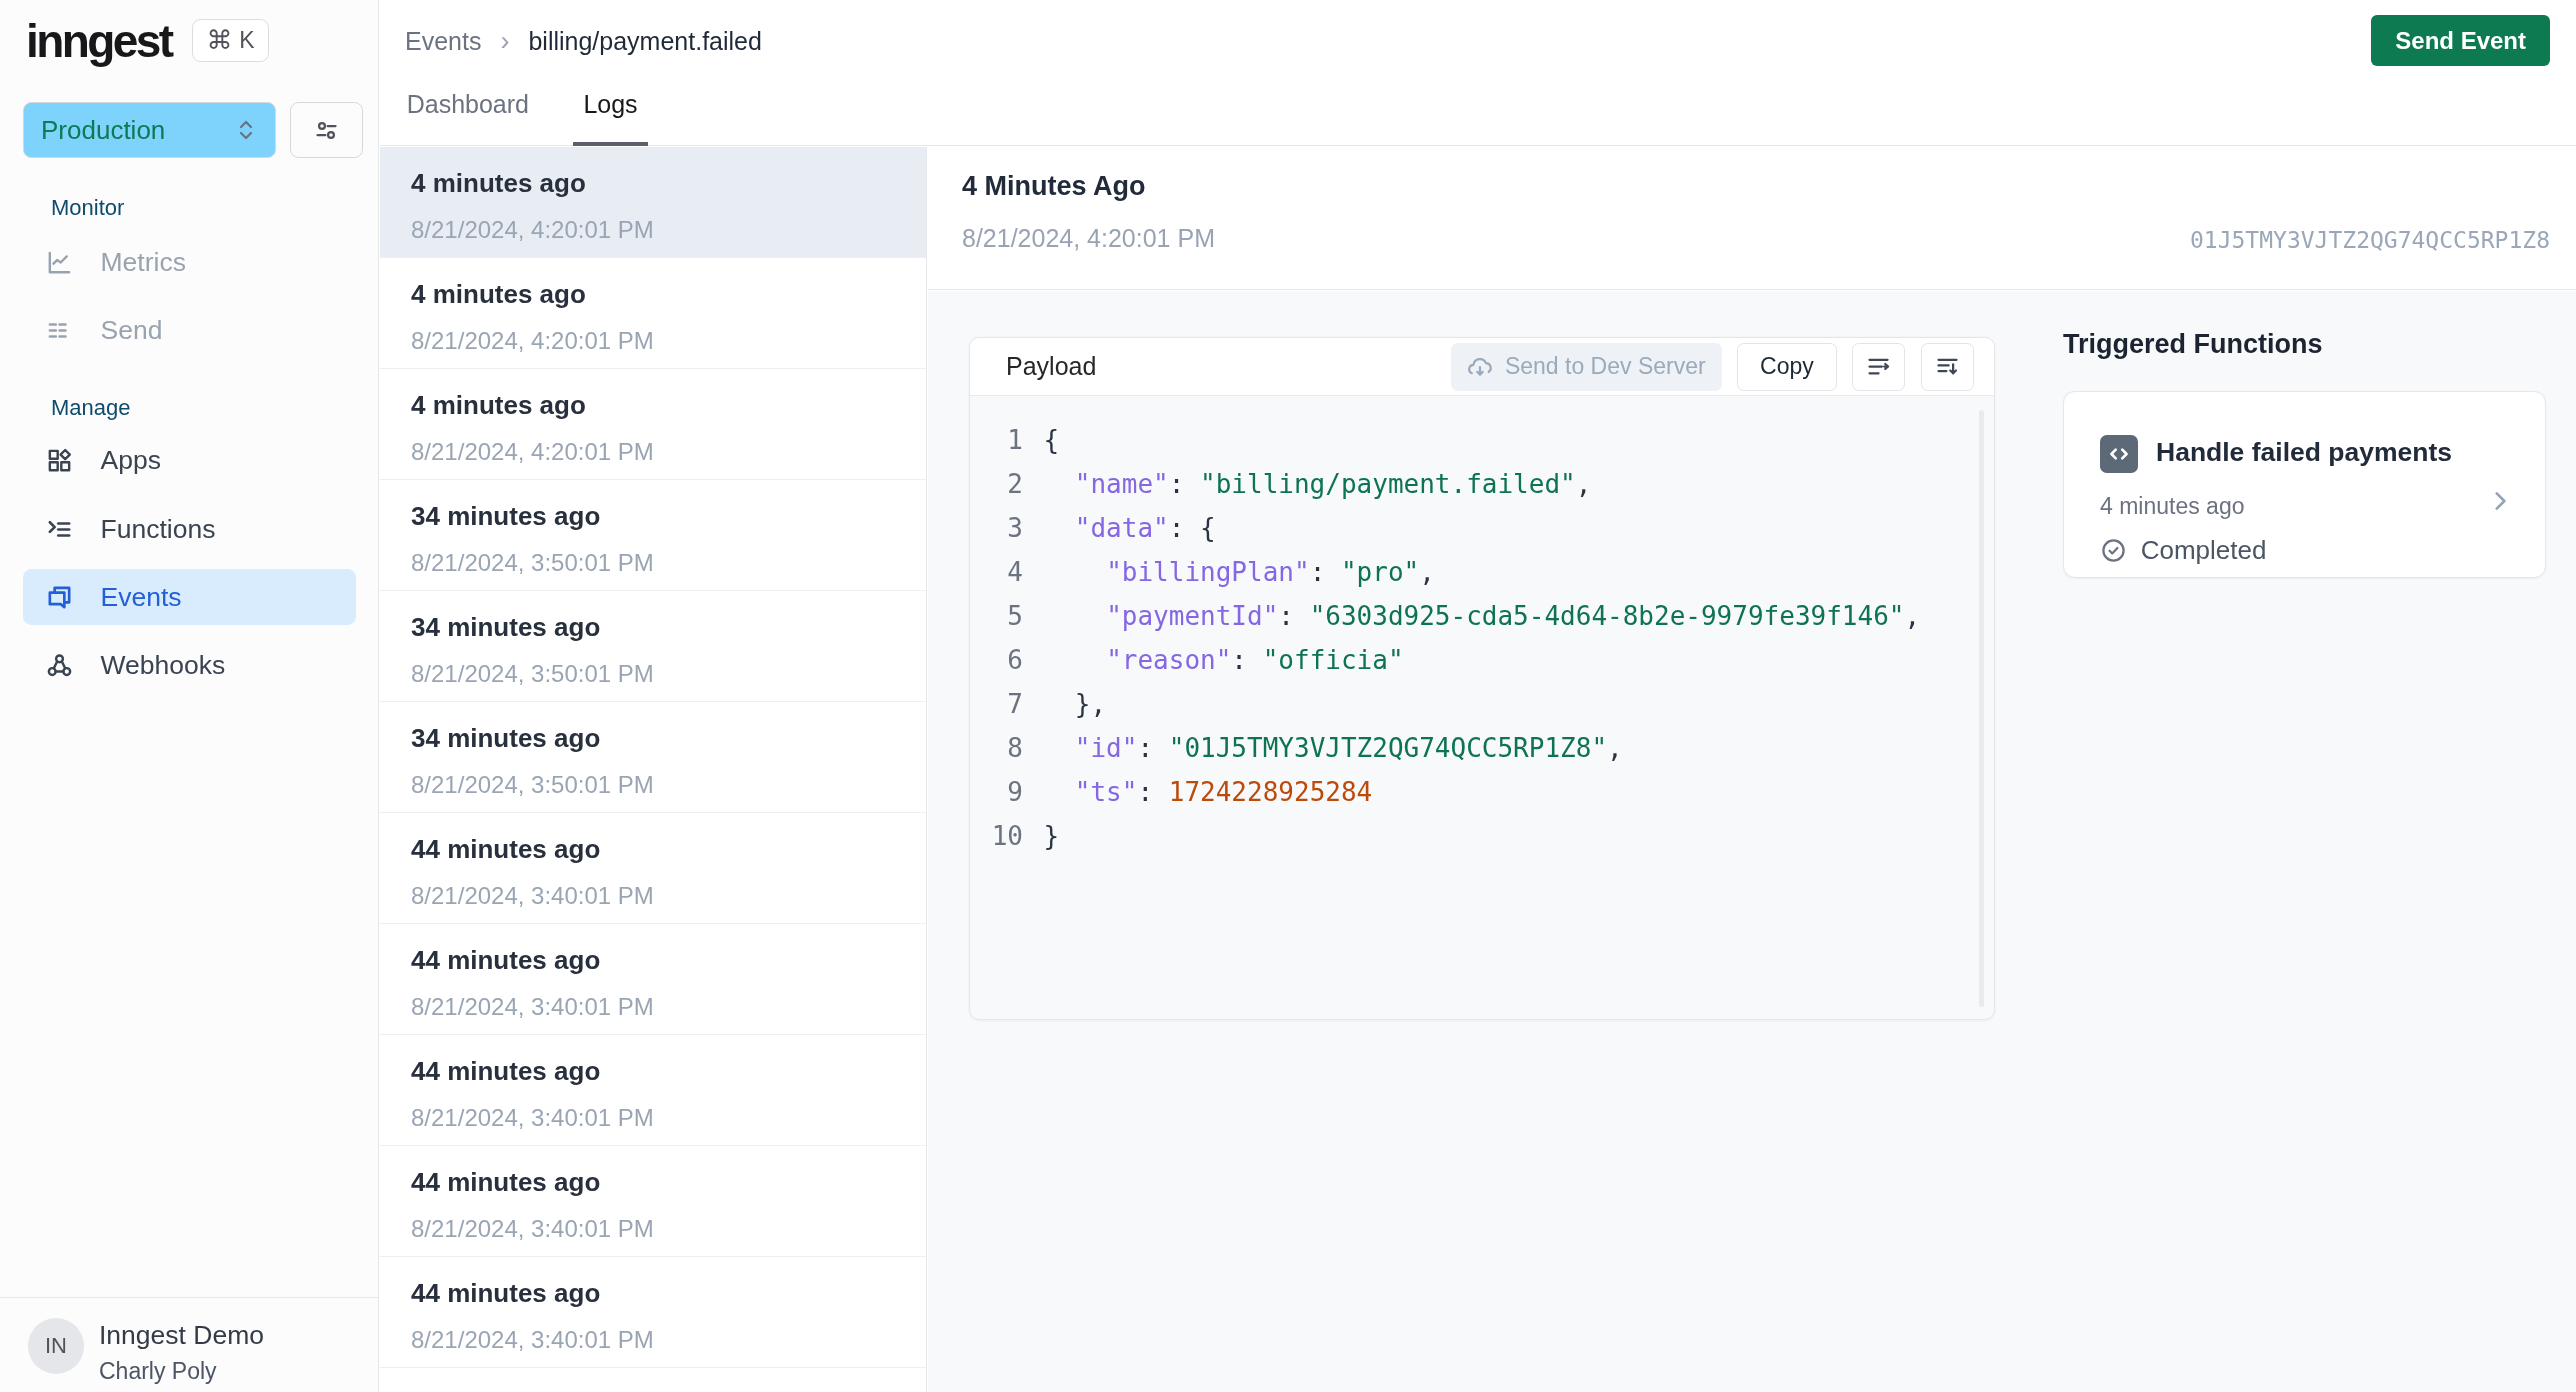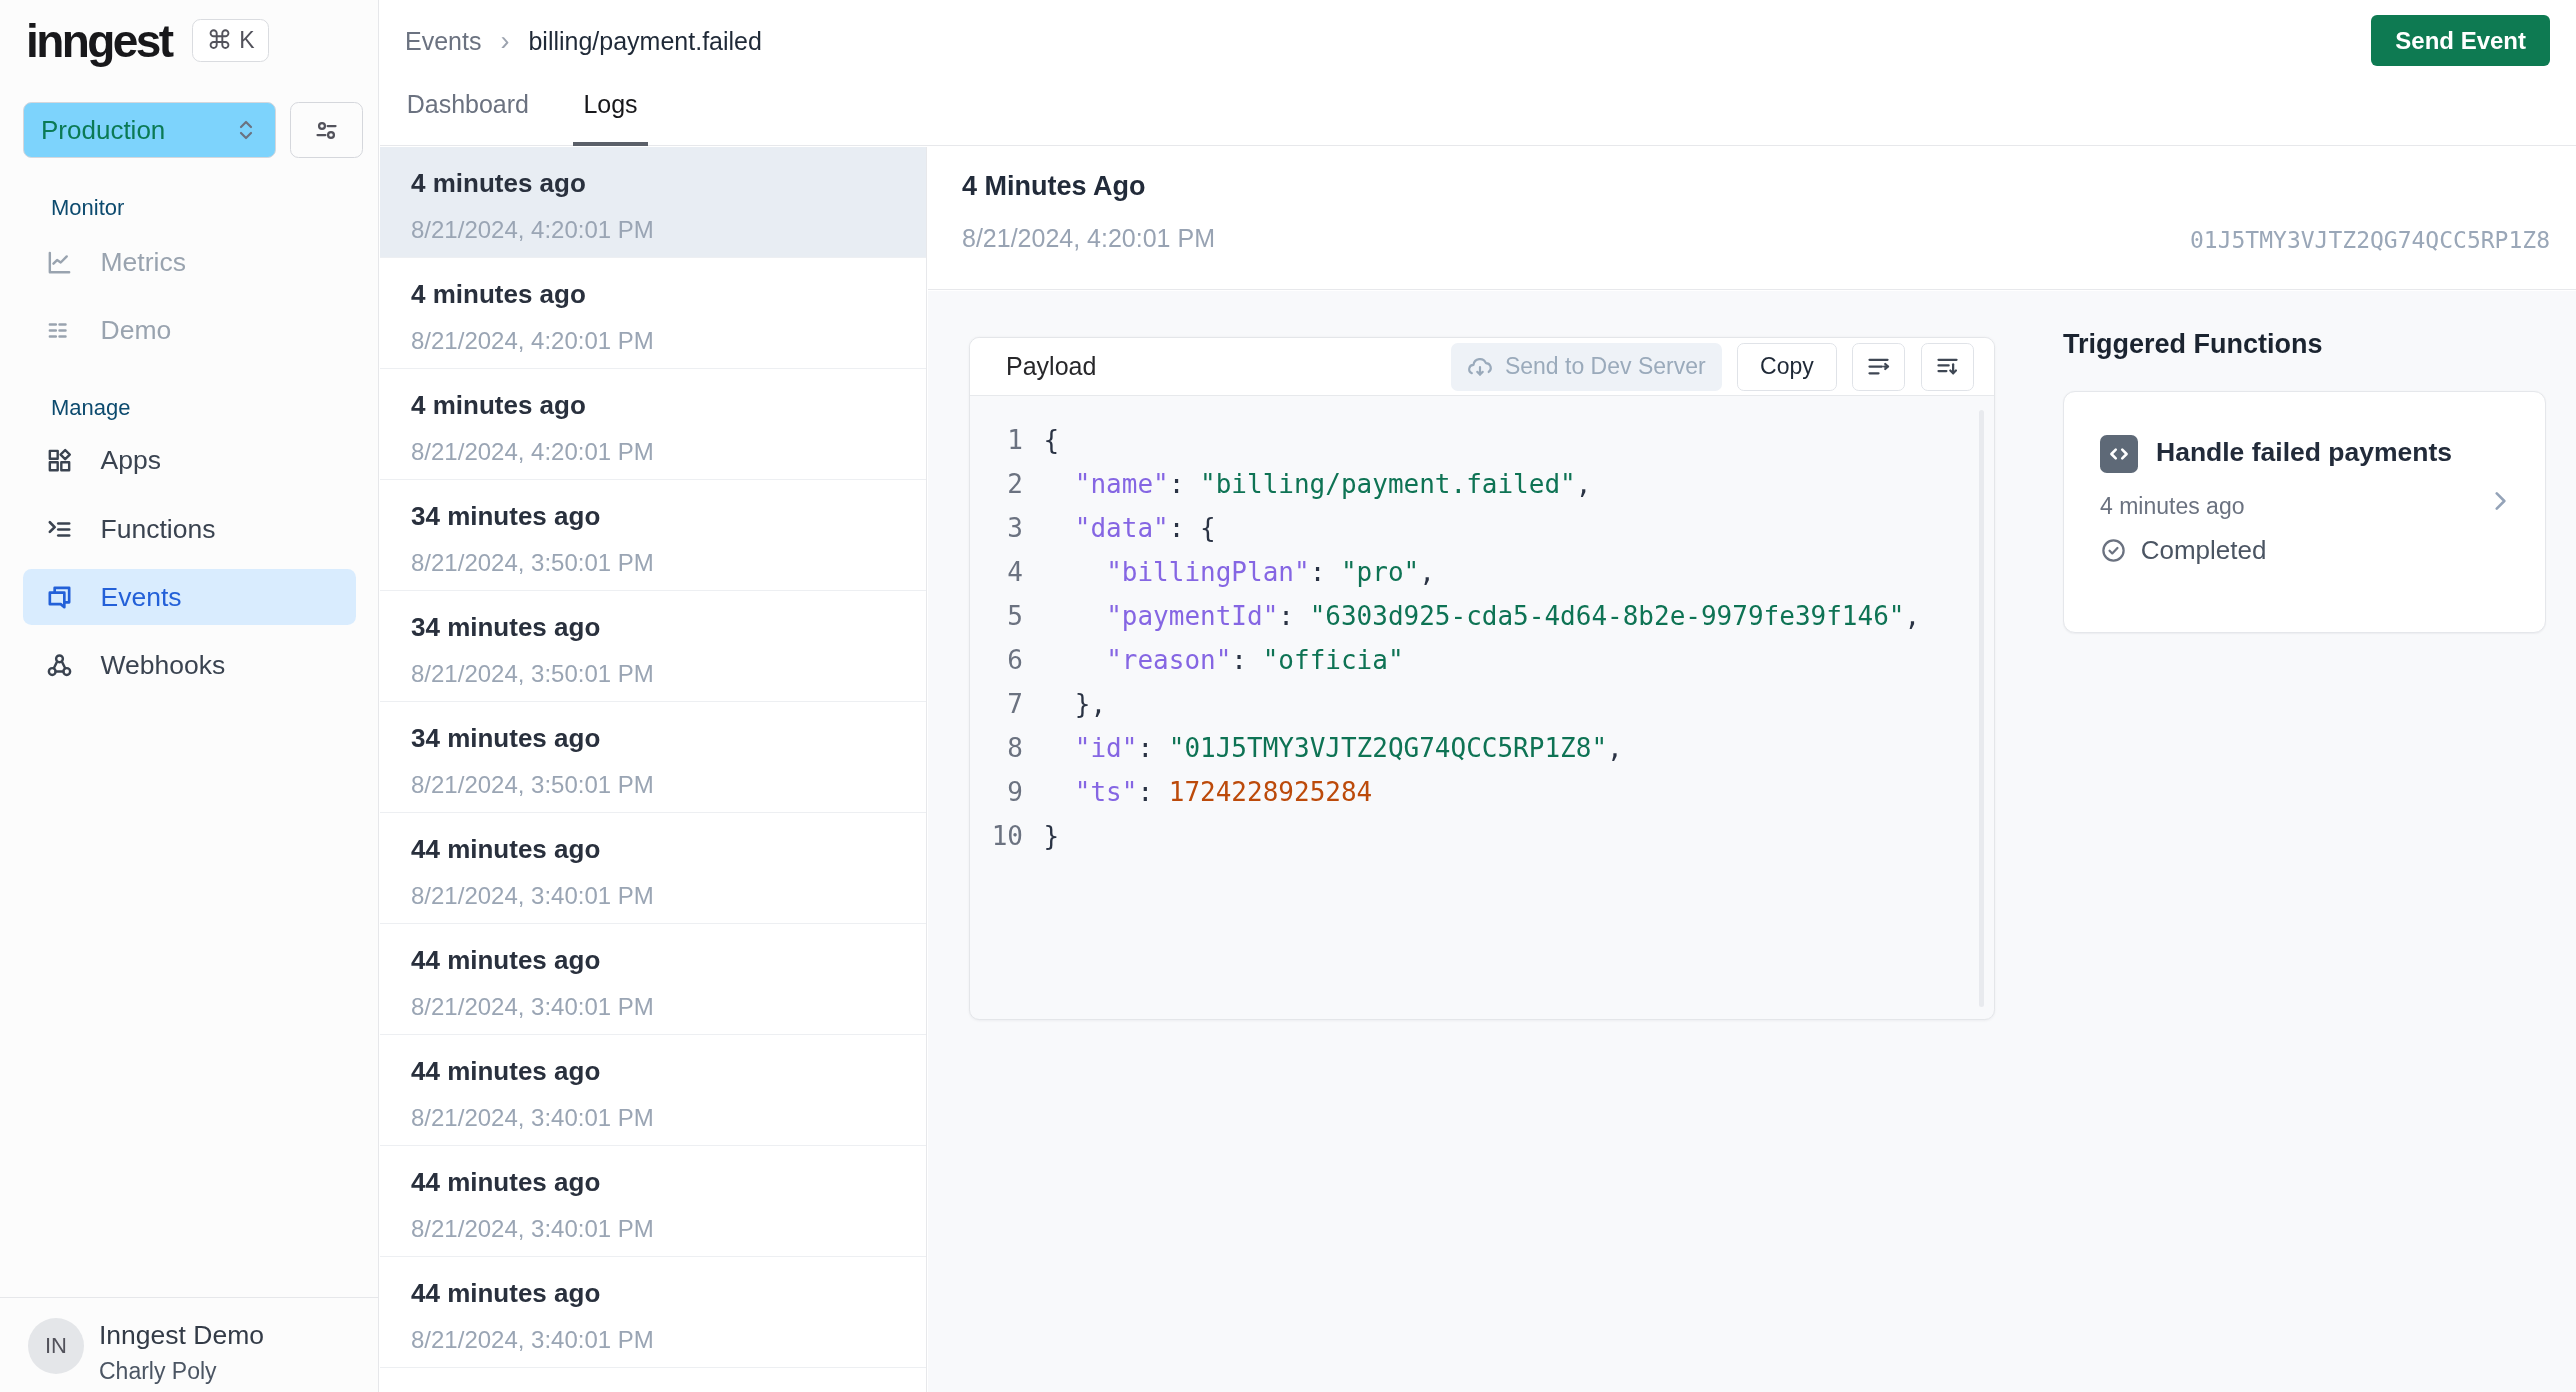--- a/index.html
+++ b/index.html
@@ -91,21 +91,21 @@
   .payload-code { padding:22px 0 0 17px; font-family:"DejaVu Sans Mono", monospace; font-size:26px; }
   .code-line { display:flex; height:44px; line-height:44px; }
   .line-num { width:36px; flex-shrink:0; text-align:right; color:#6B7280; }
   .code-text { margin-left:20.5px; white-space:pre; color:#2A3344; }
   .tok-k { color:#8566E3; } .tok-s { color:#0E7354; } .tok-n { color:#BC4A0A; } .tok-p { color:#2A3344; }
   .code-scrollbar { position:absolute; right:10.2px; top:72px; bottom:12px; width:5.1px;
     background:#E8EAEE; border-radius:2.6px; }
 
   
   .triggered-title { position:absolute; left:1135px; top:38px; font-size:27px; font-weight:700; color:#1B2430; }
-  .tf-card { position:absolute; left:1135px; top:100px; width:483px; height:242px; background:#fff;
+  .tf-card { position:absolute; left:1135px; top:100px; width:483px; height:187px; background:#fff;
     border:0.9px solid #E5E7EB; border-radius:12px; box-shadow:0 0.9px 1.7px rgba(16,24,40,.05); cursor:pointer; }
   .tf-icon { position:absolute; left:36px; top:43px; width:38px; height:38px; border-radius:6.8px;
     background:#5E6977; color:#fff; display:flex; align-items:center; justify-content:center; }
   .tf-name { position:absolute; left:92px; top:45px; font-size:26.5px; font-weight:700; color:#222B3A; }
   .tf-time { position:absolute; left:36px; top:101px; font-size:23px; color:#6B7280; }
   .tf-chevron { position:absolute; right:32px; top:96px; color:#94A3B8; }
   .tf-status { position:absolute; left:36px; top:143px; display:flex; align-items:center; gap:13.7px;
     font-size:26px; color:#4B5563; }
   .tf-status .st-icon { color:#6B7280; }
 </style>
@@ -153,21 +153,21 @@
     <span>Metrics</span>
   </div>
   <div class="nav-item muted" style="top:302px">
     <span class="nicon">
       <svg width="29" height="29" viewBox="0 0 24 24" fill="none" stroke="currentColor" stroke-width="2" stroke-linecap="round" stroke-dasharray="5 3">
           <line x1="4" y1="7" x2="20" y2="7"></line>
           <line x1="4" y1="12" x2="20" y2="12"></line>
           <line x1="4" y1="17" x2="20" y2="17"></line>
         </svg>
     </span>
-    <span>Demo</span>
+    <span>Send</span>
   </div>
 
   <div class="section-label" style="top:395px">Manage</div>
 
   <div class="nav-item" style="top:432px">
     <span class="nicon">
       <svg width="29" height="29" viewBox="0 0 24 24" fill="none" stroke="currentColor" stroke-width="2" stroke-linejoin="round">
           <rect x="4" y="4" width="6.5" height="6.5"></rect>
           <rect x="4" y="13.5" width="6.5" height="6.5"></rect>
           <rect x="13.5" y="13.5" width="6.5" height="6.5"></rect>

